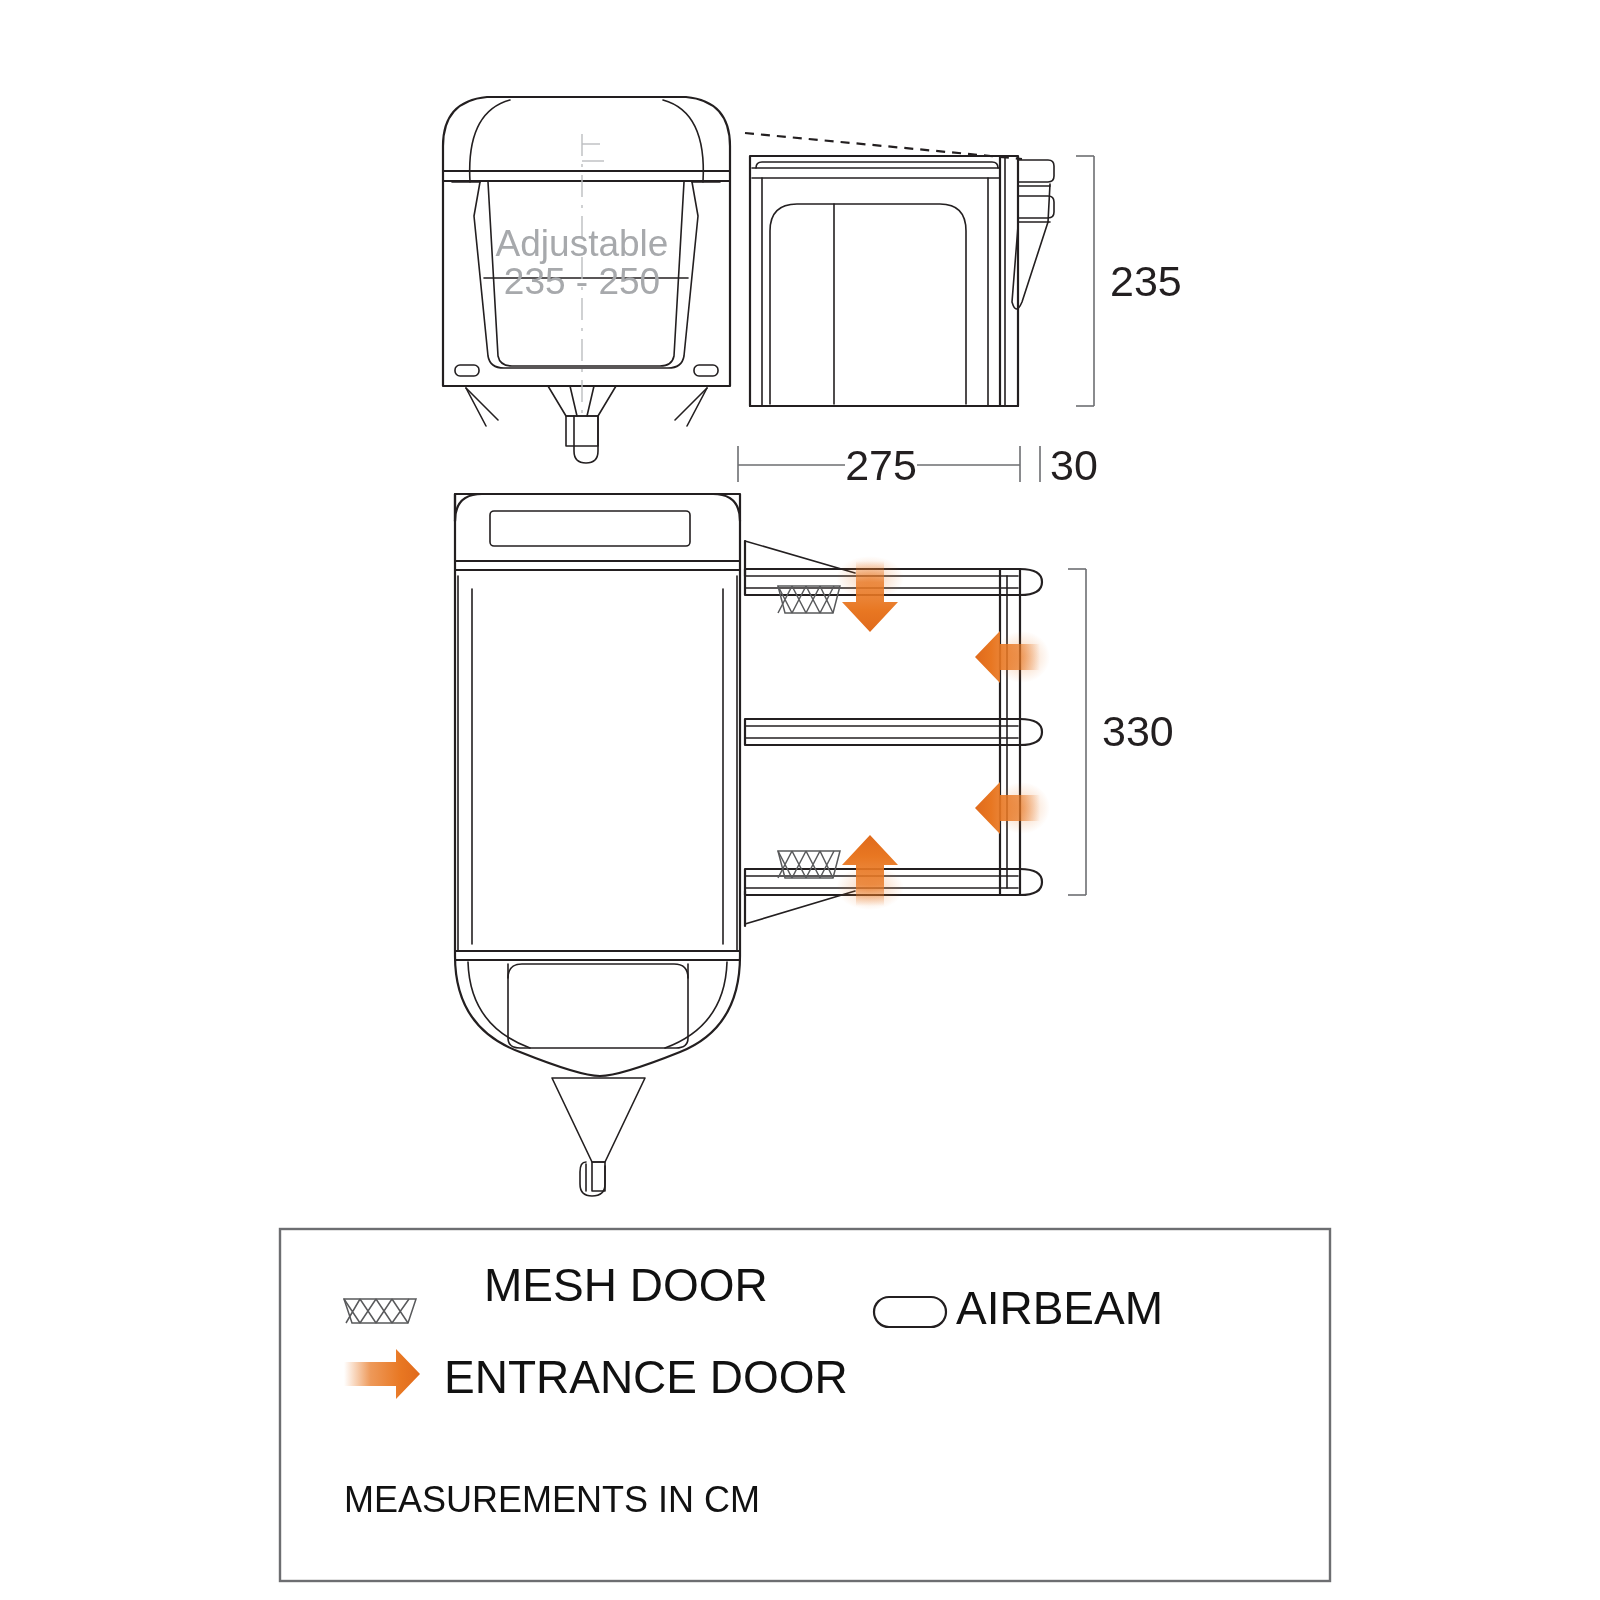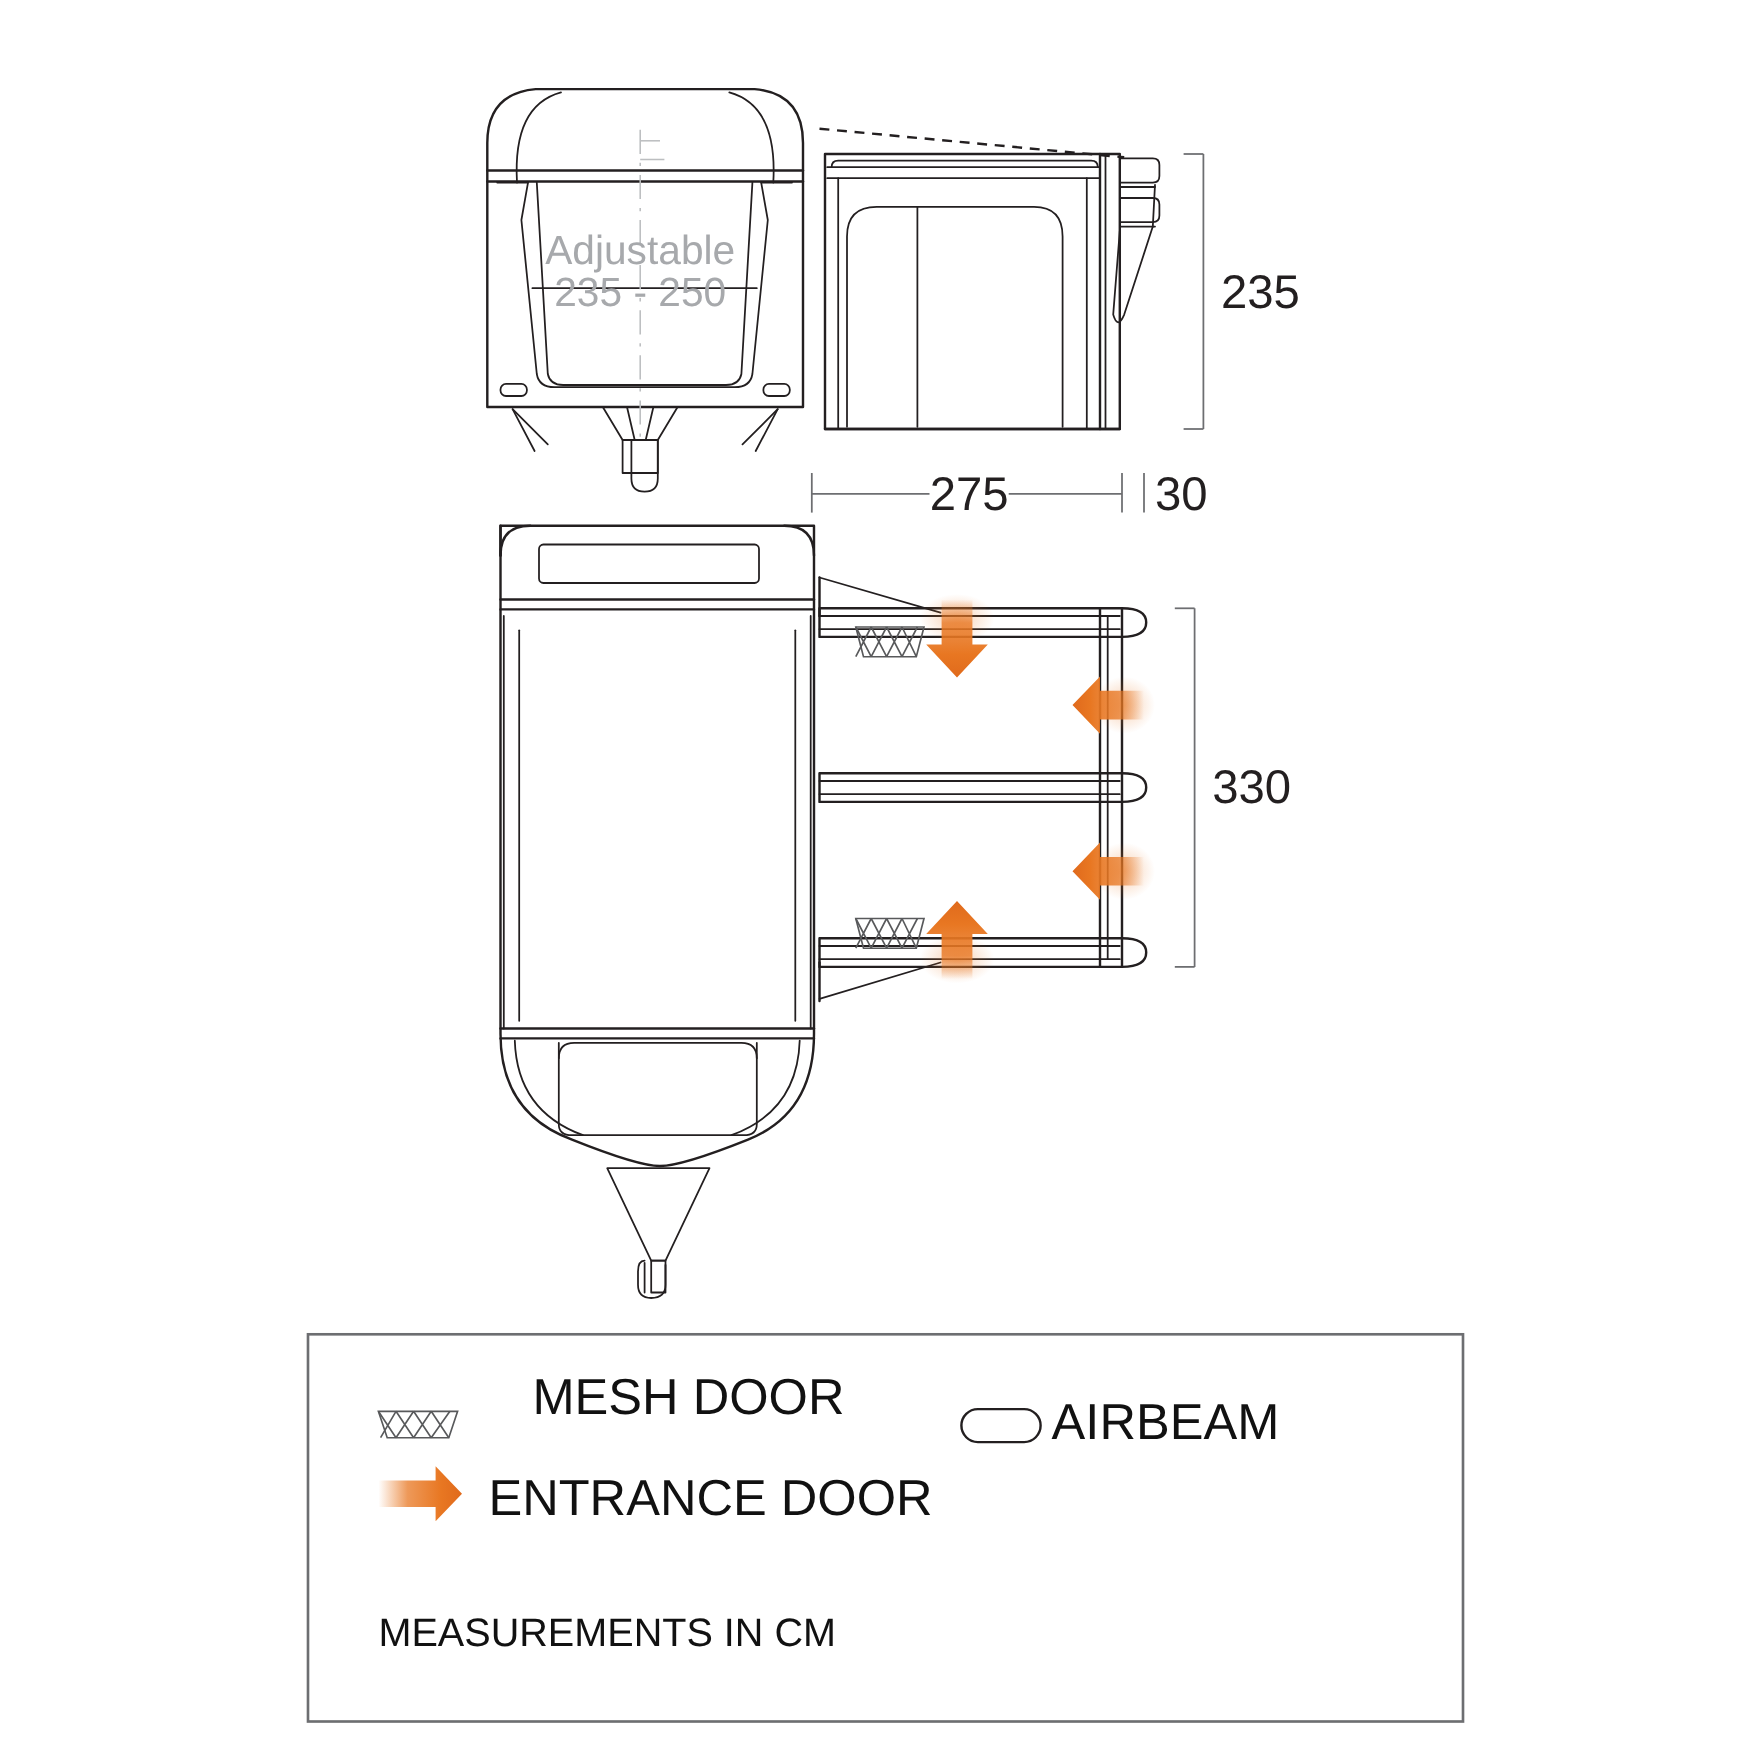--- a/index.html
+++ b/index.html
@@ -1,17 +1,17 @@
 <!DOCTYPE html>
 <html><head>
 <meta charset="utf-8">
 <style>
   html,body{margin:0;padding:0;background:#ffffff;}
   body{width:1600px;height:1600px;position:relative;font-family:"Liberation Sans",sans-serif;overflow:hidden;}
-  #stage{position:absolute;left:0;top:0;width:1600px;height:1456px;}
+  #stage{position:absolute;left:0;top:16px;width:1600px;height:1456px;}
   svg{display:block;}
   .ln{fill:none;stroke:#231f20;stroke-width:2.2;stroke-linejoin:round;stroke-linecap:round;}
   .ln-thin{fill:none;stroke:#231f20;stroke-width:1.6;stroke-linejoin:round;stroke-linecap:round;}
   .dim{fill:none;stroke:#6d6e71;stroke-width:1.6;}
   .dashed{fill:none;stroke:#231f20;stroke-width:2.2;stroke-dasharray:9 7;stroke-linecap:butt;}
   .center{fill:none;stroke:#bcbec0;stroke-width:1.4;stroke-dasharray:22 8 3 8;}
   .dimtext{font-family:"Liberation Sans",sans-serif;font-size:43px;fill:#231f20;letter-spacing:0px;}
   .ghost{font-family:"Liberation Sans",sans-serif;font-size:37px;fill:#a7a9ac;}
   .legtext{font-family:"Liberation Sans",sans-serif;font-size:46px;fill:#111111;
            transform-box:fill-box;}

